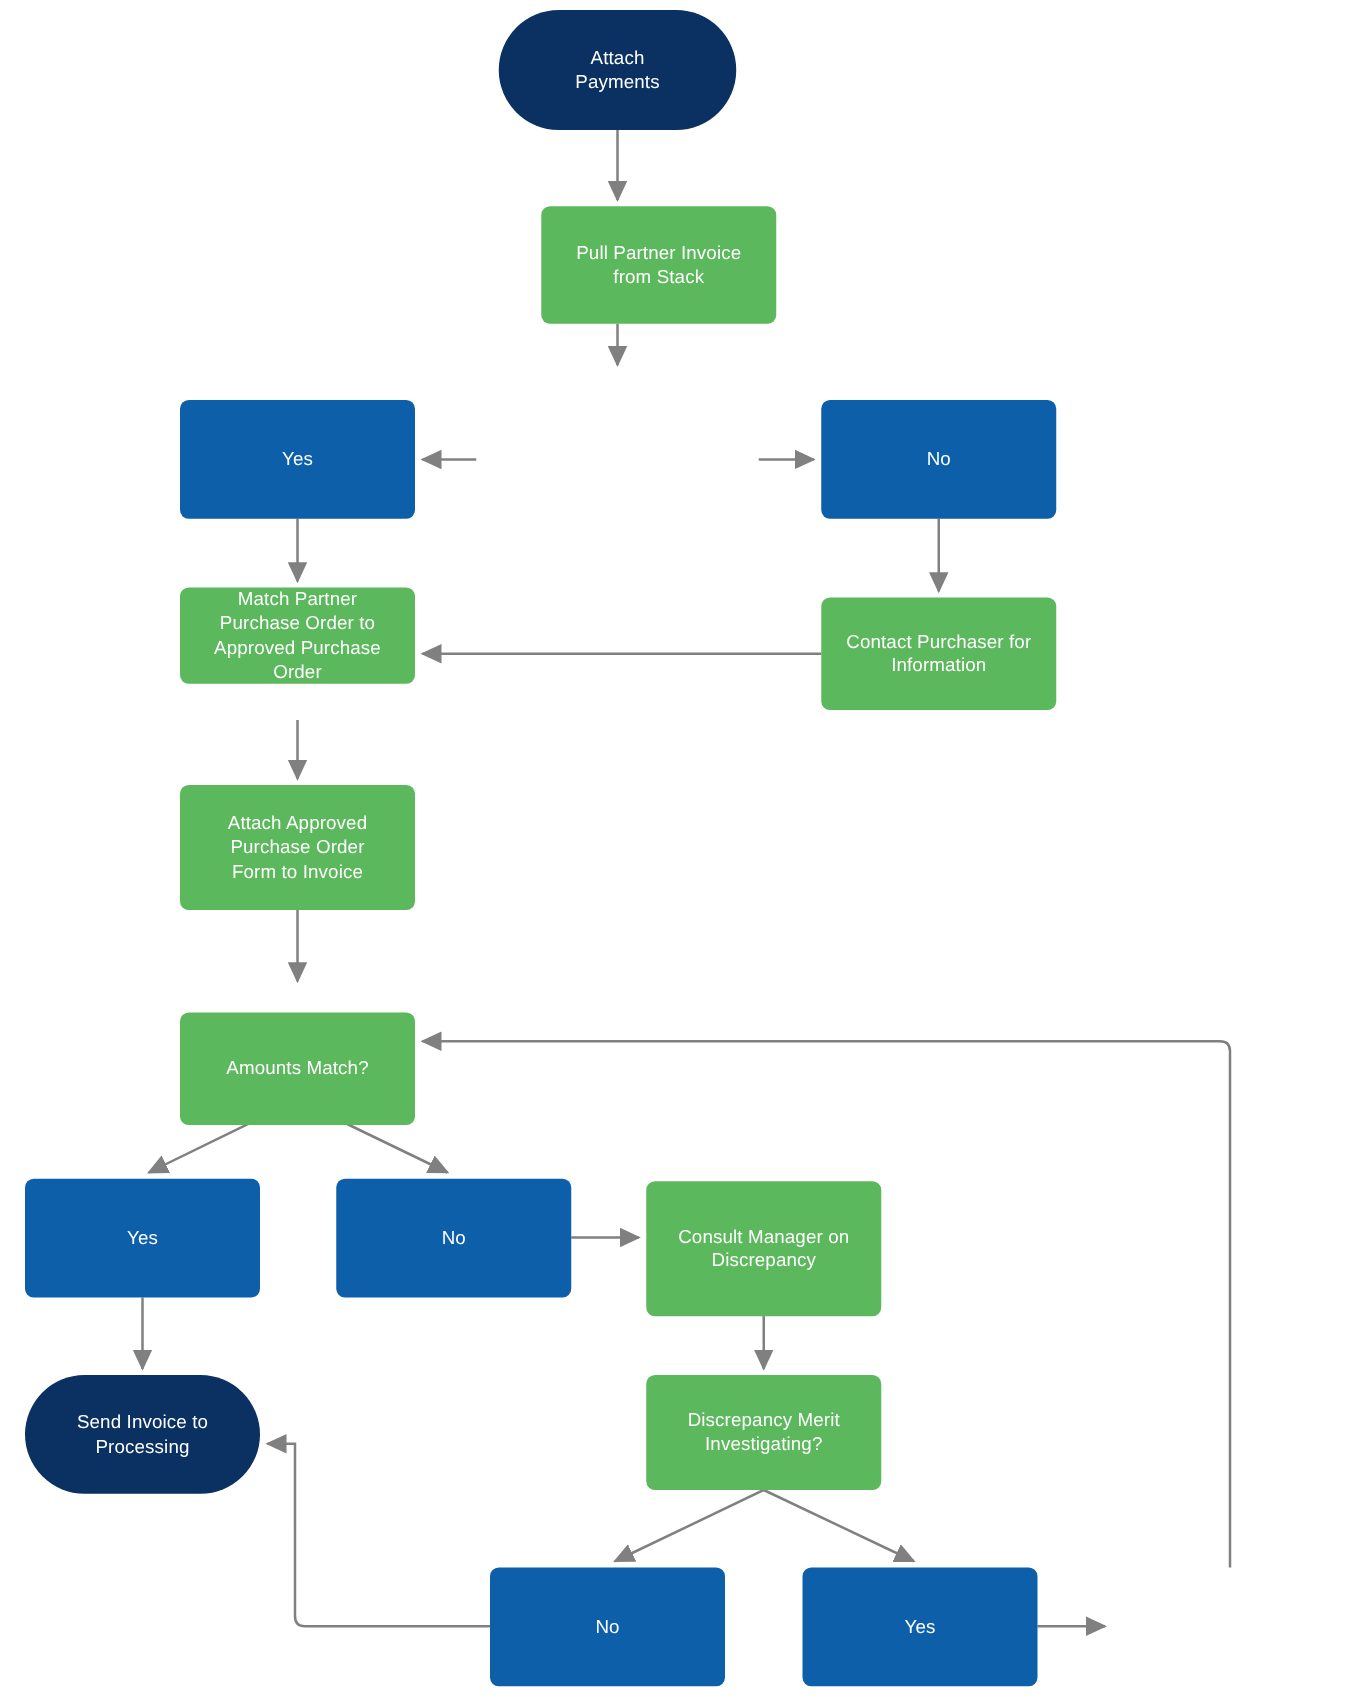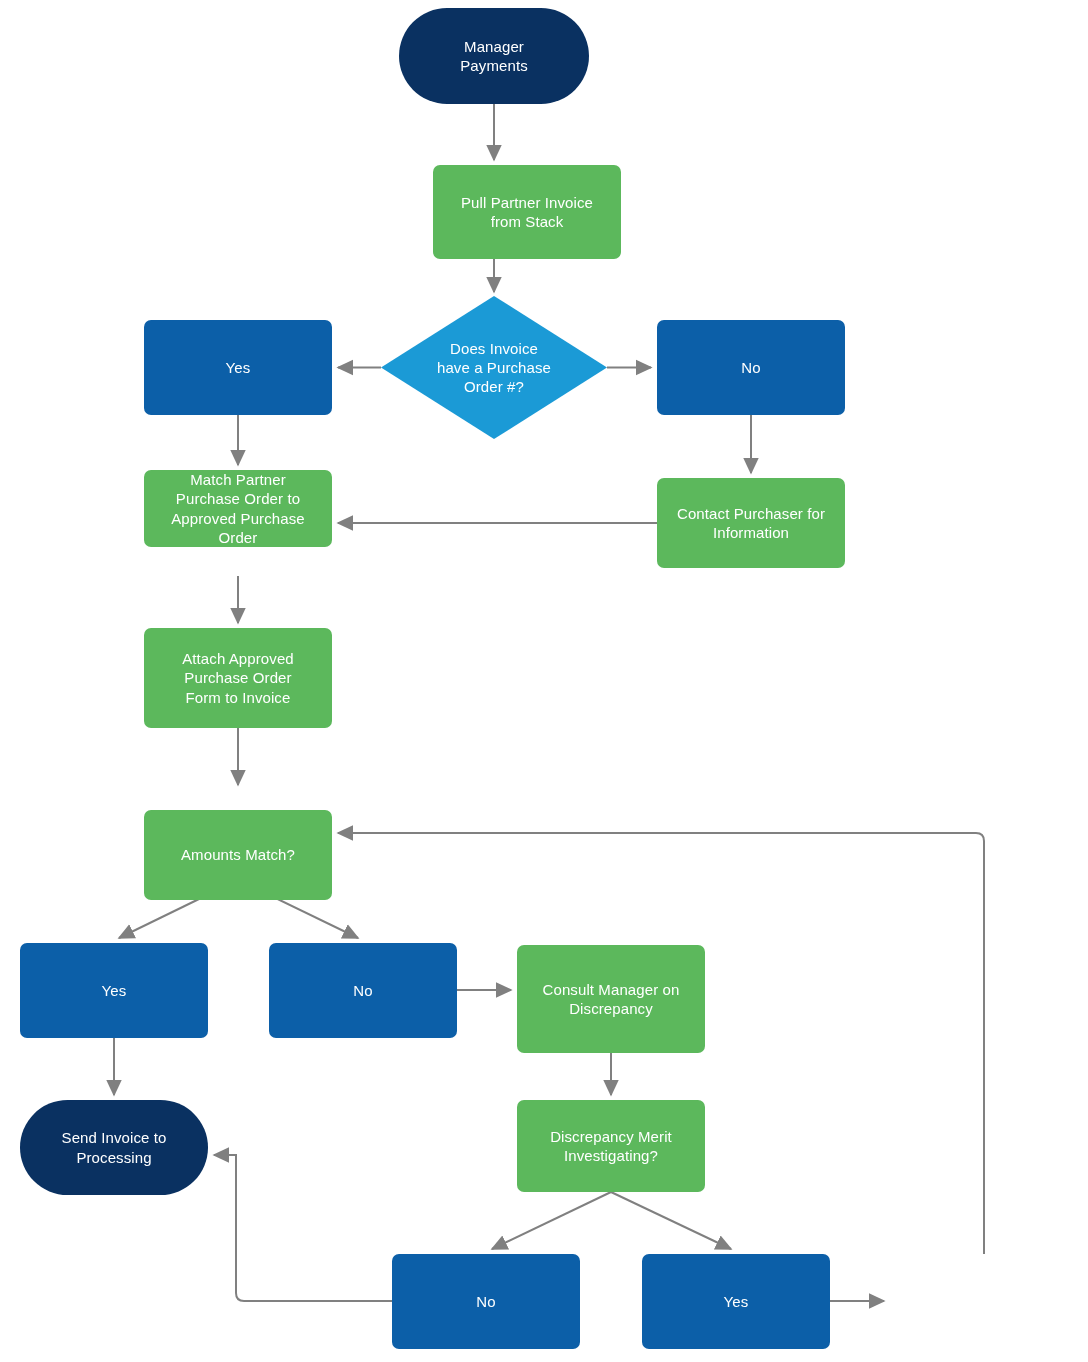--- a/index.html
+++ b/index.html
@@ -115,42 +115,32 @@
       <path d="M392,1301 L244,1301 Q236,1301 236,1293 L236,1155 L214,1155"></path>
 
       <path d="M830,1301 L884,1301"></path>
 
       <path d="M984,1254 L984,841 Q984,833 976,833 L338,833"></path>
     </g>
   </svg>
 
   <div class="node node-terminal" style="left:399px; top:8px; width:190px; height:96px;">
     <div>
-      <div>Manager</div>
+      <div>Attach</div>
       <div>Payments</div>
     </div>
   </div>
 
   <div class="node node-process" style="left:401px; top:165px; width:188px; height:94px;margin-left:32px;">
     <div>
       <div>Pull Partner Invoice</div>
       <div>from Stack</div>
     </div>
   </div>
 
-  <div class="node node-decision" style="left:381px; top:296px; width:226px; height:143px;">
-    <svg class="diamond-shape" viewBox="0 0 226 143" preserveAspectRatio="none" xmlns="http://www.w3.org/2000/svg">
-      <polygon points="113,0 226,71.5 113,143 0,71.5" fill="#1B9AD6"></polygon>
-    </svg>
-    <div class="diamond-label">
-      <div>Does Invoice</div>
-      <div>have a Purchase</div>
-      <div>Order #?</div>
-    </div>
-  </div>
 
   <div class="node node-option" style="left:144px; top:320px; width:188px; height:95px;">
     <span>Yes</span>
   </div>
 
   <div class="node node-option" style="left:657px; top:320px; width:188px; height:95px;">
     <span>No</span>
   </div>
 
   <div class="node node-process" style="left:144px; top:470px; width:188px; height:77px;">

